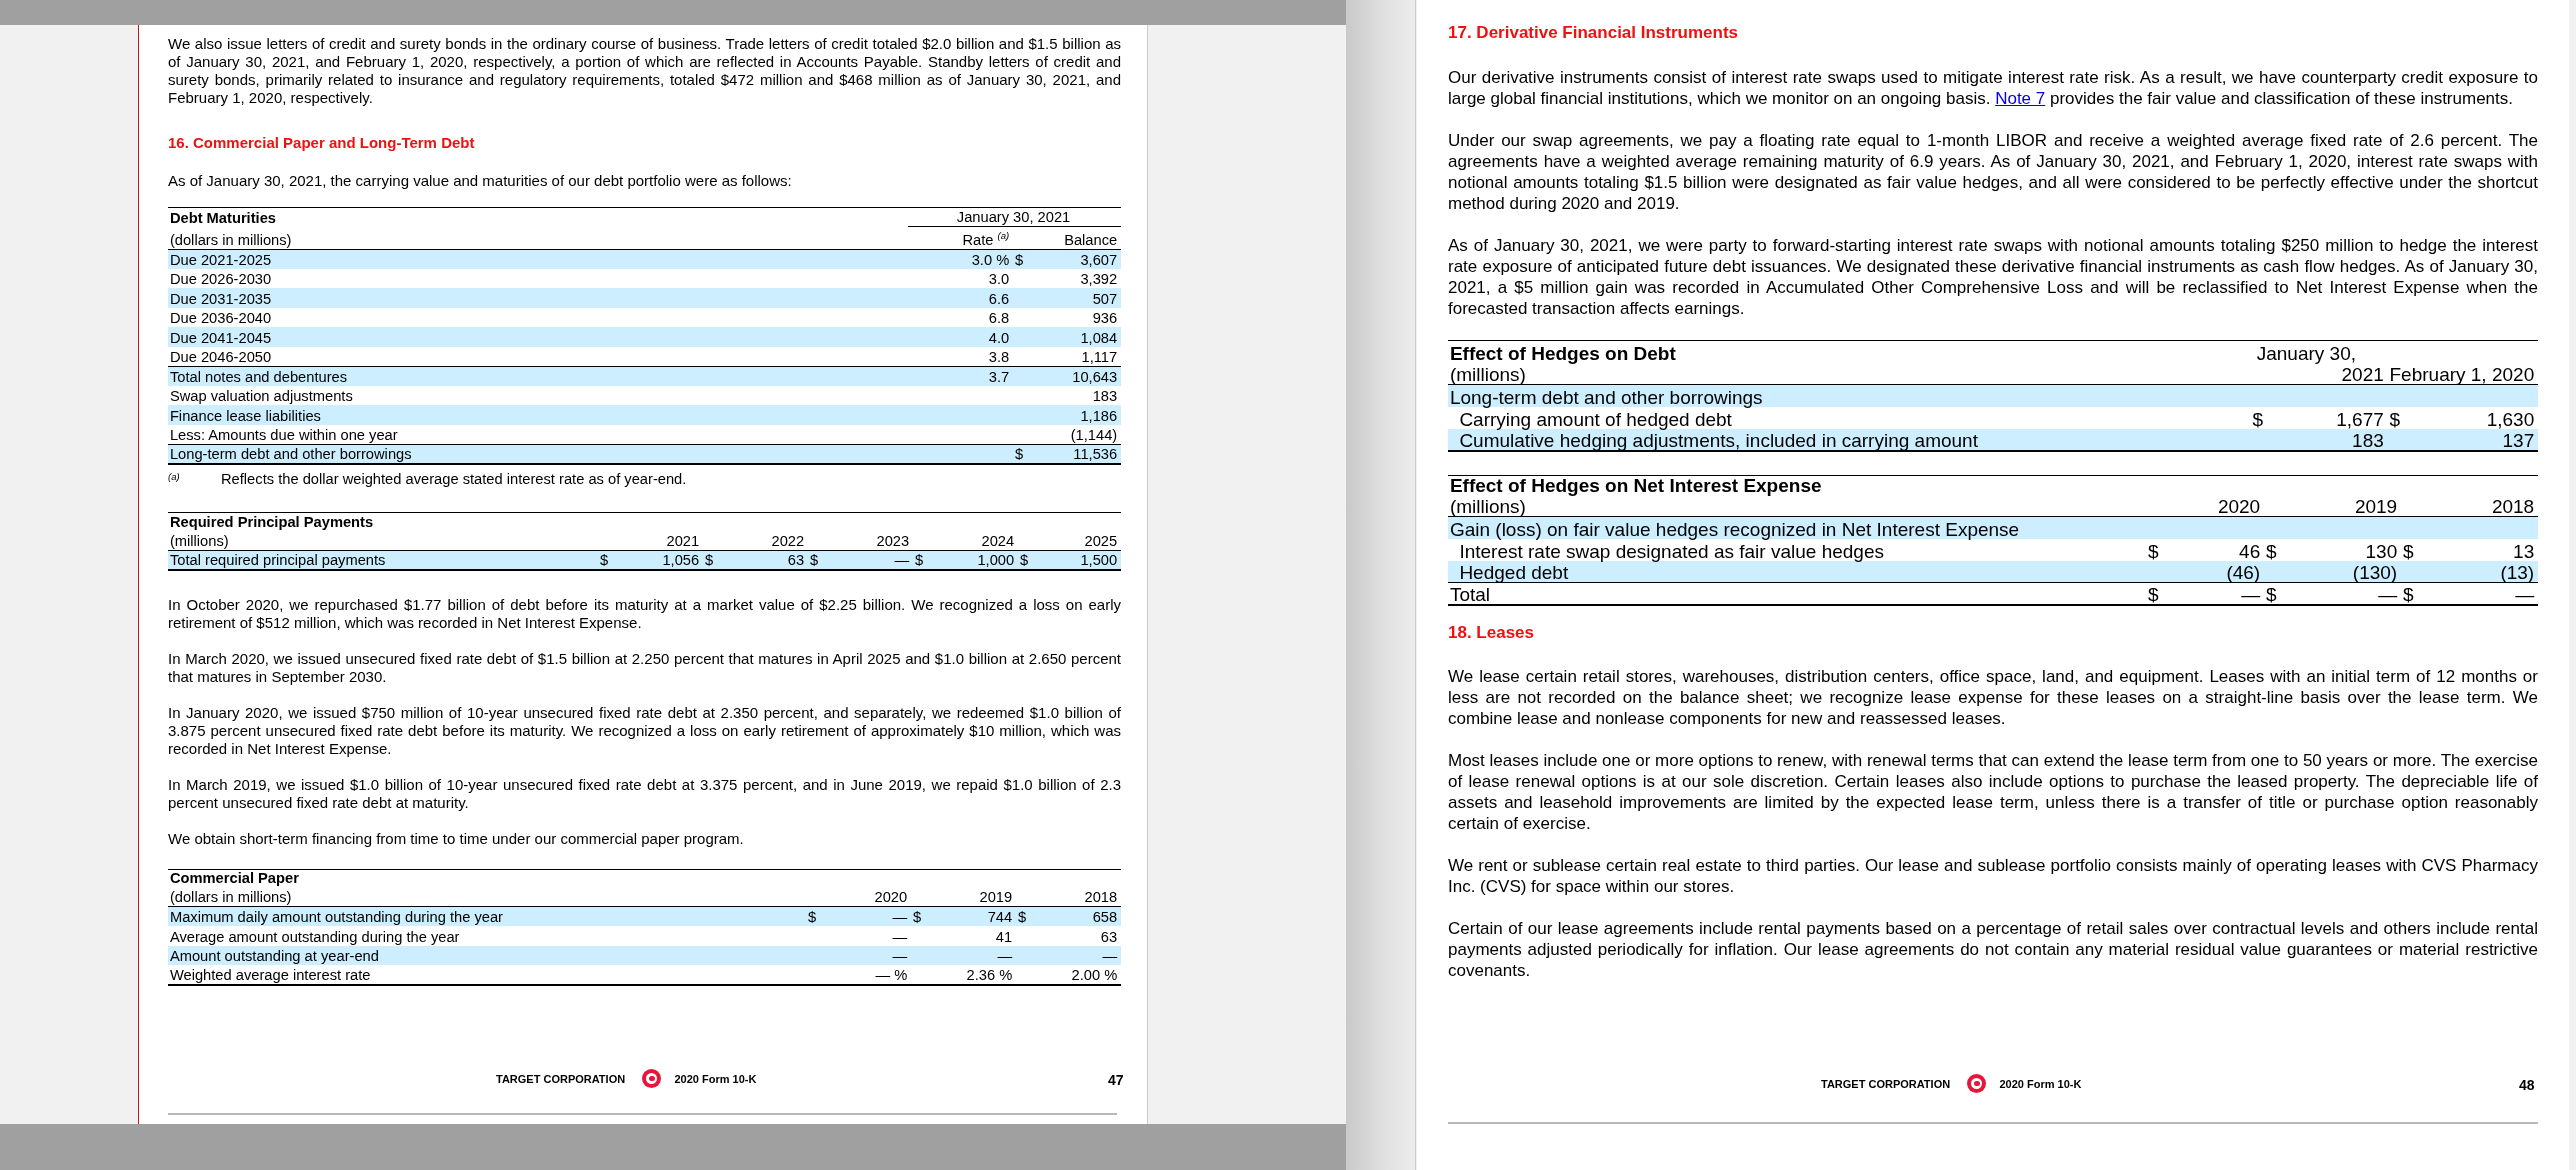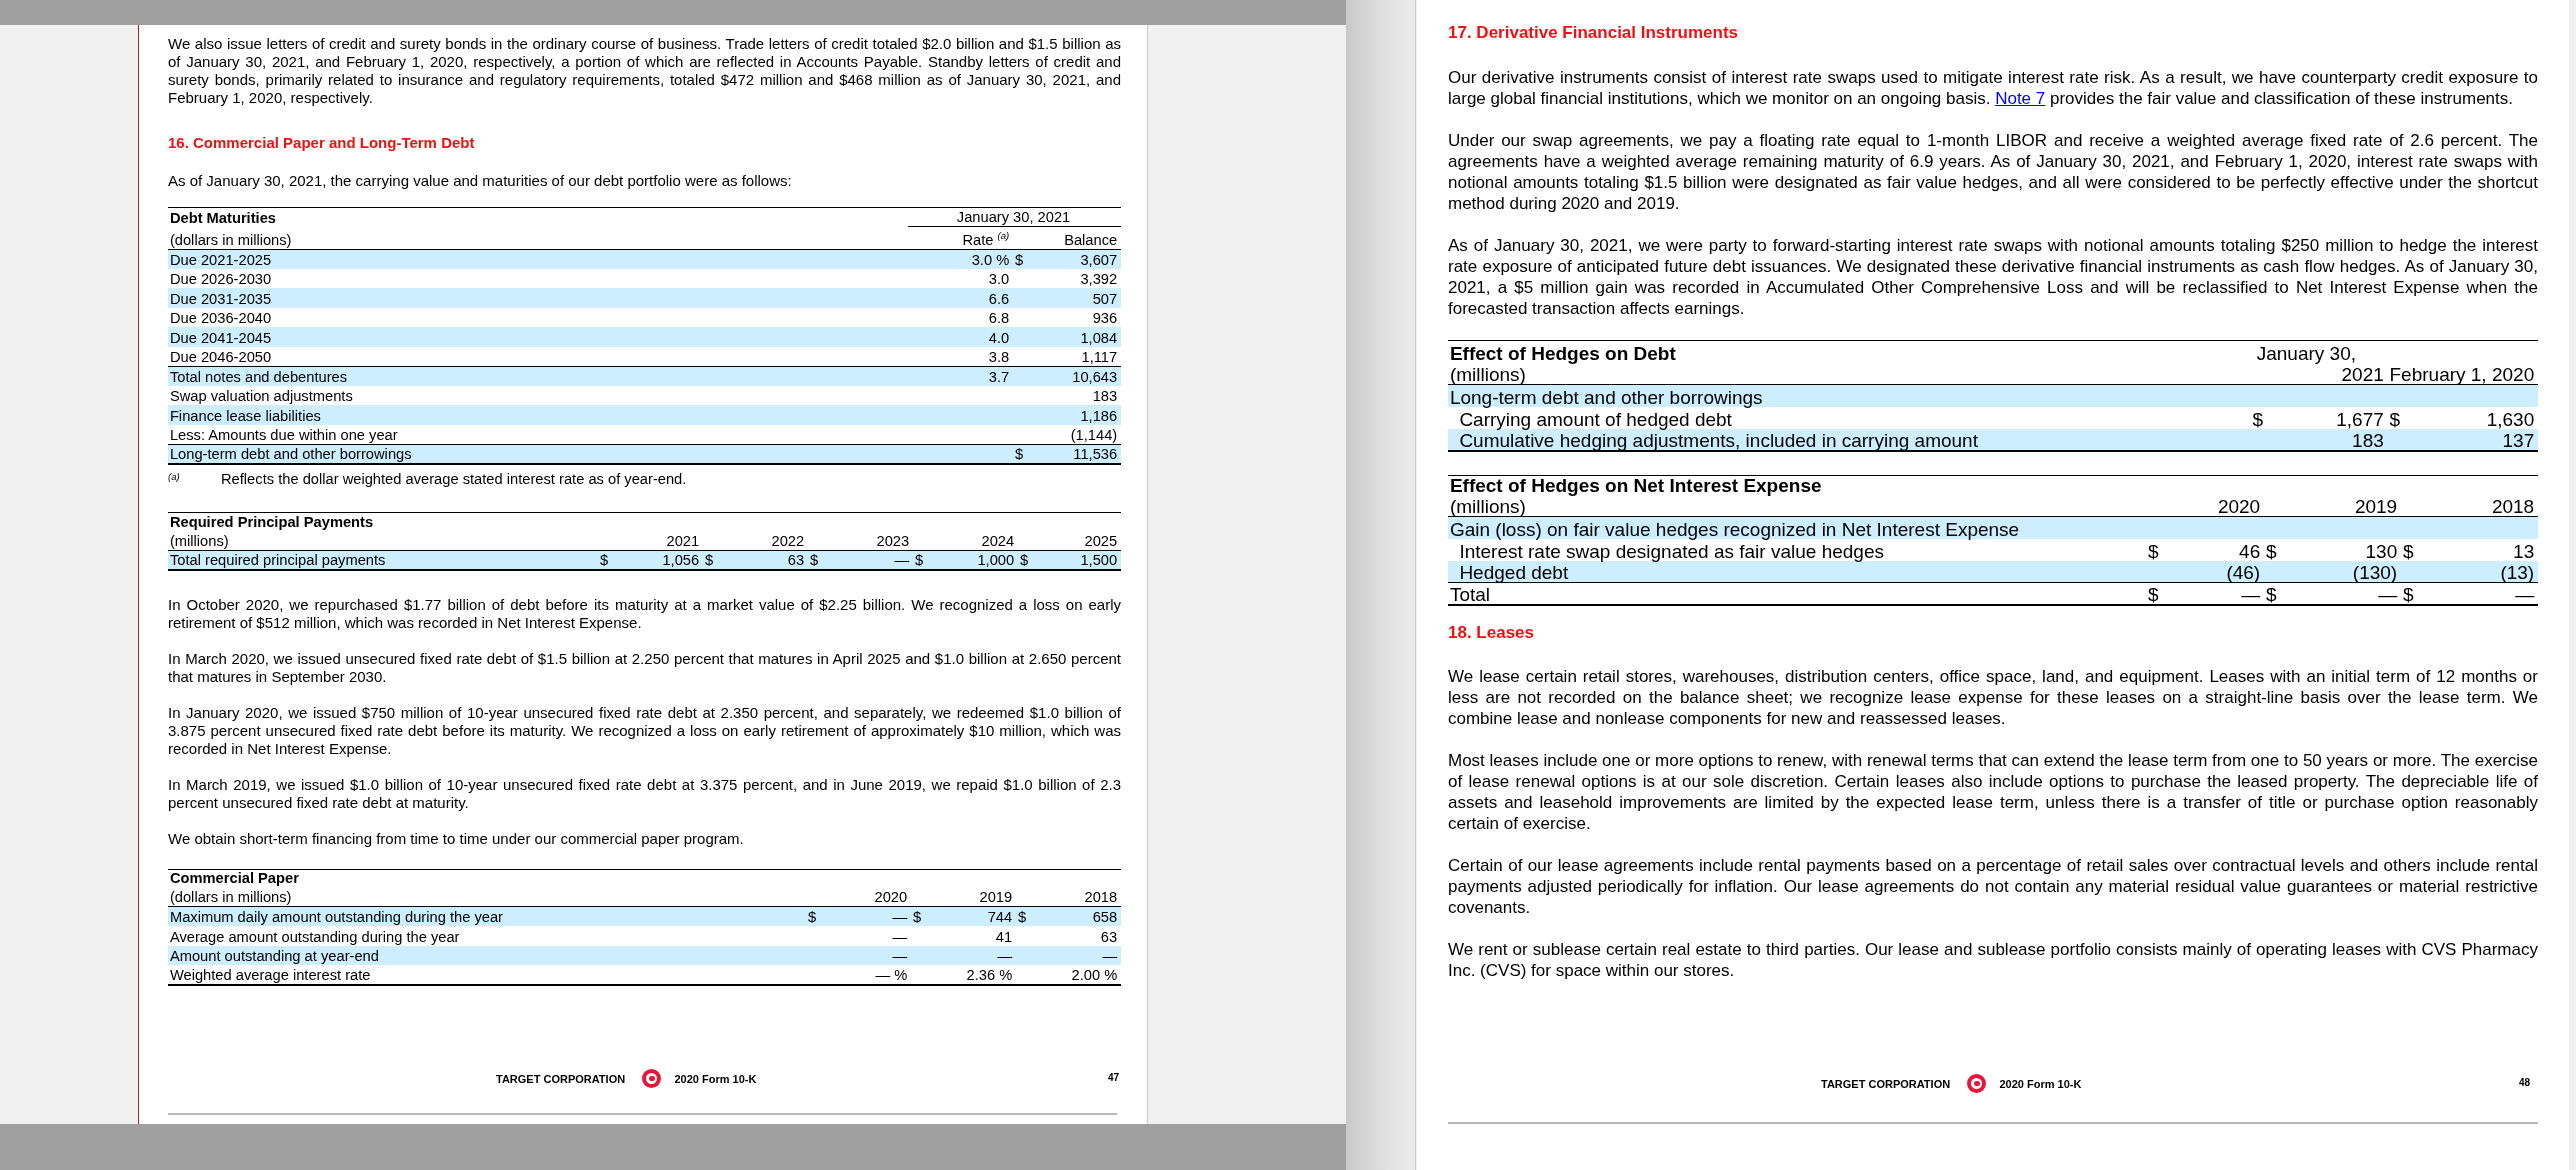--- a/index.html
+++ b/index.html
@@ -45,21 +45,21 @@
   sup.fn { font-style: italic; font-size: 9.5px; }
 
   .footnote { display: flex; font-size: 14.7px; margin-top: 5.7px; }
   .footnote .fn-mark { width: 53px; font-style: italic; font-size: 9.5px; }
 
   
   .footer { position: absolute; display: flex; align-items: center; font-weight: bold; font-size: 11px; }
   .footer .logo { width: 19px; height: 19px; border-radius: 50%; background: #e5173a; position: relative; margin: 0 13.3px 0 17px; }
   .footer .logo::before { content: ""; position: absolute; left: 3.8px; top: 3.8px; width: 11.4px; height: 11.4px; border-radius: 50%; background: #fff; }
   .footer .logo::after { content: ""; position: absolute; left: 6.7px; top: 6.7px; width: 5.7px; height: 5.7px; border-radius: 50%; background: #e5173a; }
-  .footer-num { position: absolute; font-weight: bold; font-size: 10px; }
+  .footer-num { position: absolute; font-weight: bold; font-size: 14px; }
   .footer-rule { position: absolute; height: 1.9px; background: #b8b8b8; }
 </style>
 </head>
 <body>
 
 <div class="left-frame"></div>
 <div class="bar-top"></div>
 <div class="bar-bottom"></div>
 <div class="gutter"></div>
 <div class="right-edge"></div>
@@ -388,22 +388,22 @@
             <td class="num">—</td>
         <td class="cur">$</td>
             <td class="num">—</td>
       </tr>
     </tbody>
       </table>
 
     <h2 class="sec" style="margin-top:17px;">18. Leases</h2>
     <p class="body" style="margin-top:23px;">We lease certain retail stores, warehouses, distribution centers, office space, land, and equipment. Leases with an initial term of 12 months or less are not recorded on the balance sheet; we recognize lease expense for these leases on a straight-line basis over the lease term. We combine lease and nonlease components for new and reassessed leases.</p>
     <p class="body" style="margin-top:21px;">Most leases include one or more options to renew, with renewal terms that can extend the lease term from one to 50 years or more. The exercise of lease renewal options is at our sole discretion. Certain leases also include options to purchase the leased property. The depreciable life of assets and leasehold improvements are limited by the expected lease term, unless there is a transfer of title or purchase option reasonably certain of exercise.</p>
+    <p class="body" style="margin-top:21px;">We rent or sublease certain real estate to third parties. Our lease and sublease portfolio consists mainly of operating leases with CVS Pharmacy Inc. (CVS) for space within our stores.</p>
     <p class="body" style="margin-top:21px;">Certain of our lease agreements include rental payments based on a percentage of retail sales over contractual levels and others include rental payments adjusted periodically for inflation. Our lease agreements do not contain any material residual value guarantees or material restrictive covenants.</p>
-    <p class="body" style="margin-top:21px;">We rent or sublease certain real estate to third parties. Our lease and sublease portfolio consists mainly of operating leases with CVS Pharmacy Inc. (CVS) for space within our stores.</p>
   </div>
 
   <div class="footer" style="left:404px; top:1074px;">
     <span>TARGET CORPORATION</span>
     <span class="logo"></span>
     <span>2020 Form 10-K</span>
   </div>
   <div class="footer-num" style="left:1102px; top:1077px;">48</div>
   <div class="footer-rule" style="left:31px; top:1122px; width:1090px;"></div>
 </div>

